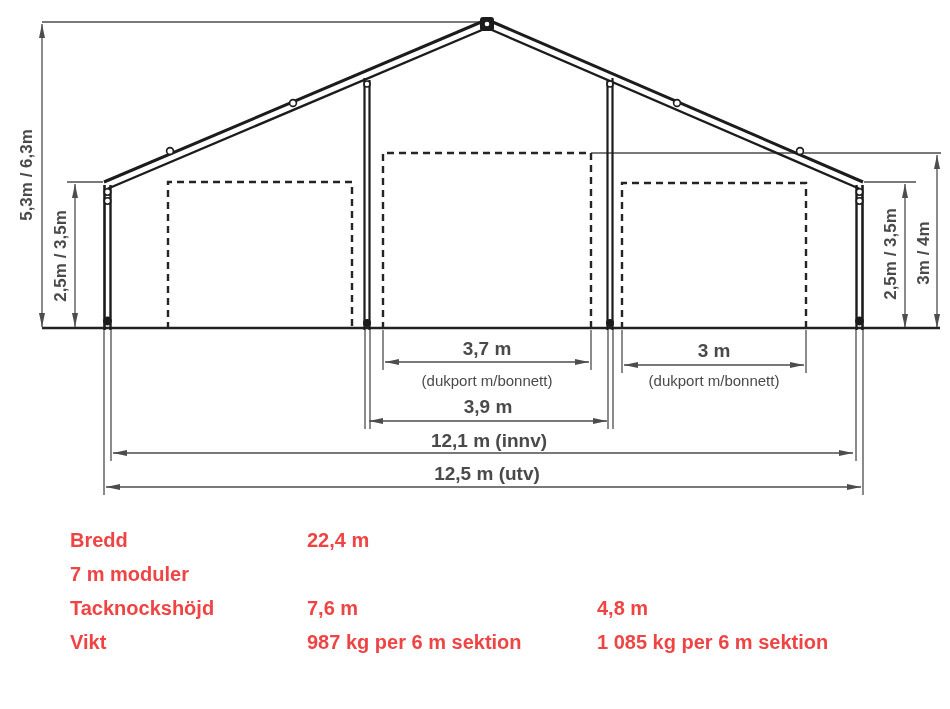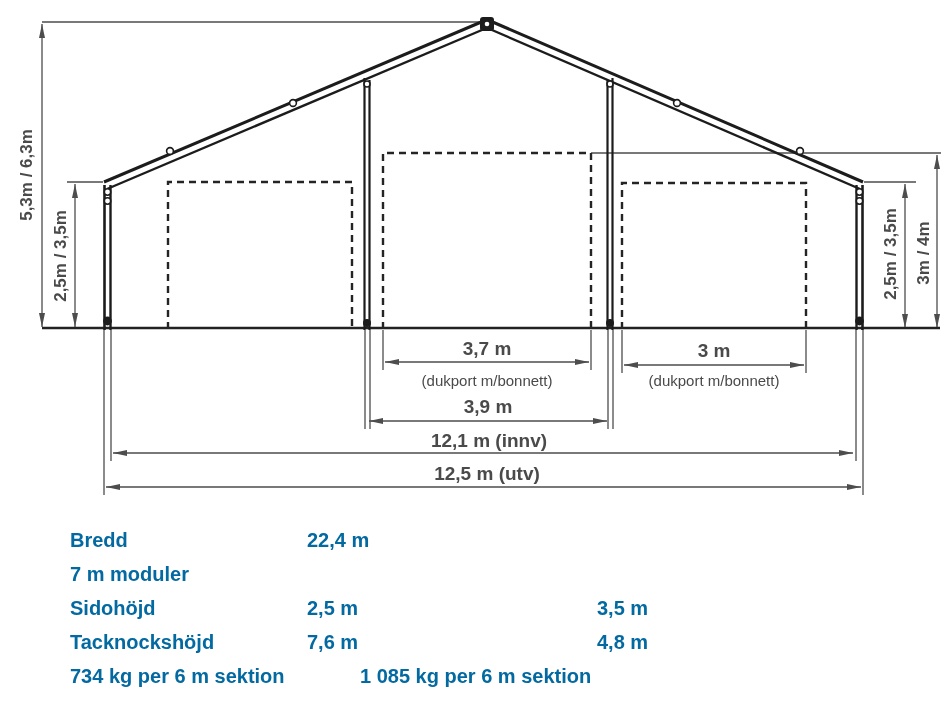--- a/index.html
+++ b/index.html
@@ -19,21 +19,21 @@
   }
   svg text {
     font-family: "Liberation Sans", sans-serif;
     fill: #4a4a4a;
   }
   .dim-num   { font-size: 19px; font-weight: bold; }
   .dim-note  { font-size: 15px; font-weight: normal; }
   .dim-vert  { font-size: 17px; font-weight: bold; }
   .specs {
     margin: 14px 0 0 70px;
-    color: #0369a1;
+    color: #ef4444;
     font-size: 20px;
     font-weight: bold;
   }
   .spec-row { display: flex; line-height: 34px; }
   .spec-label { width: 237px; }
   .spec-v1 { width: 290px; }
   .spec-v2 { flex: 1; }
 </style>
 </head>
 <body>
@@ -162,28 +162,24 @@
     <div class="spec-row">
       <div class="spec-label">Bredd</div>
       <div class="spec-v1">22,4 m</div>
       <div class="spec-v2"></div>
     </div>
     <div class="spec-row">
       <div class="spec-v1">7 m moduler</div>
       <div class="spec-v2"></div>
     </div>
     <div class="spec-row">
-      <div class="spec-label">Sidohöjd</div>
-      <div class="spec-v1">2,5 m</div>
-      <div class="spec-v2">3,5 m</div>
-    </div>
-    <div class="spec-row">
       <div class="spec-label">Tacknockshöjd</div>
       <div class="spec-v1">7,6 m</div>
       <div class="spec-v2">4,8 m</div>
     </div>
     <div class="spec-row">
-      <div class="spec-v1">734 kg per 6 m sektion</div>
+      <div class="spec-label">Vikt</div>
+      <div class="spec-v1">987 kg per 6 m sektion</div>
       <div class="spec-v2">1 085 kg per 6 m sektion</div>
     </div>
   </div>
 
 </div>
 
 </body></html>

